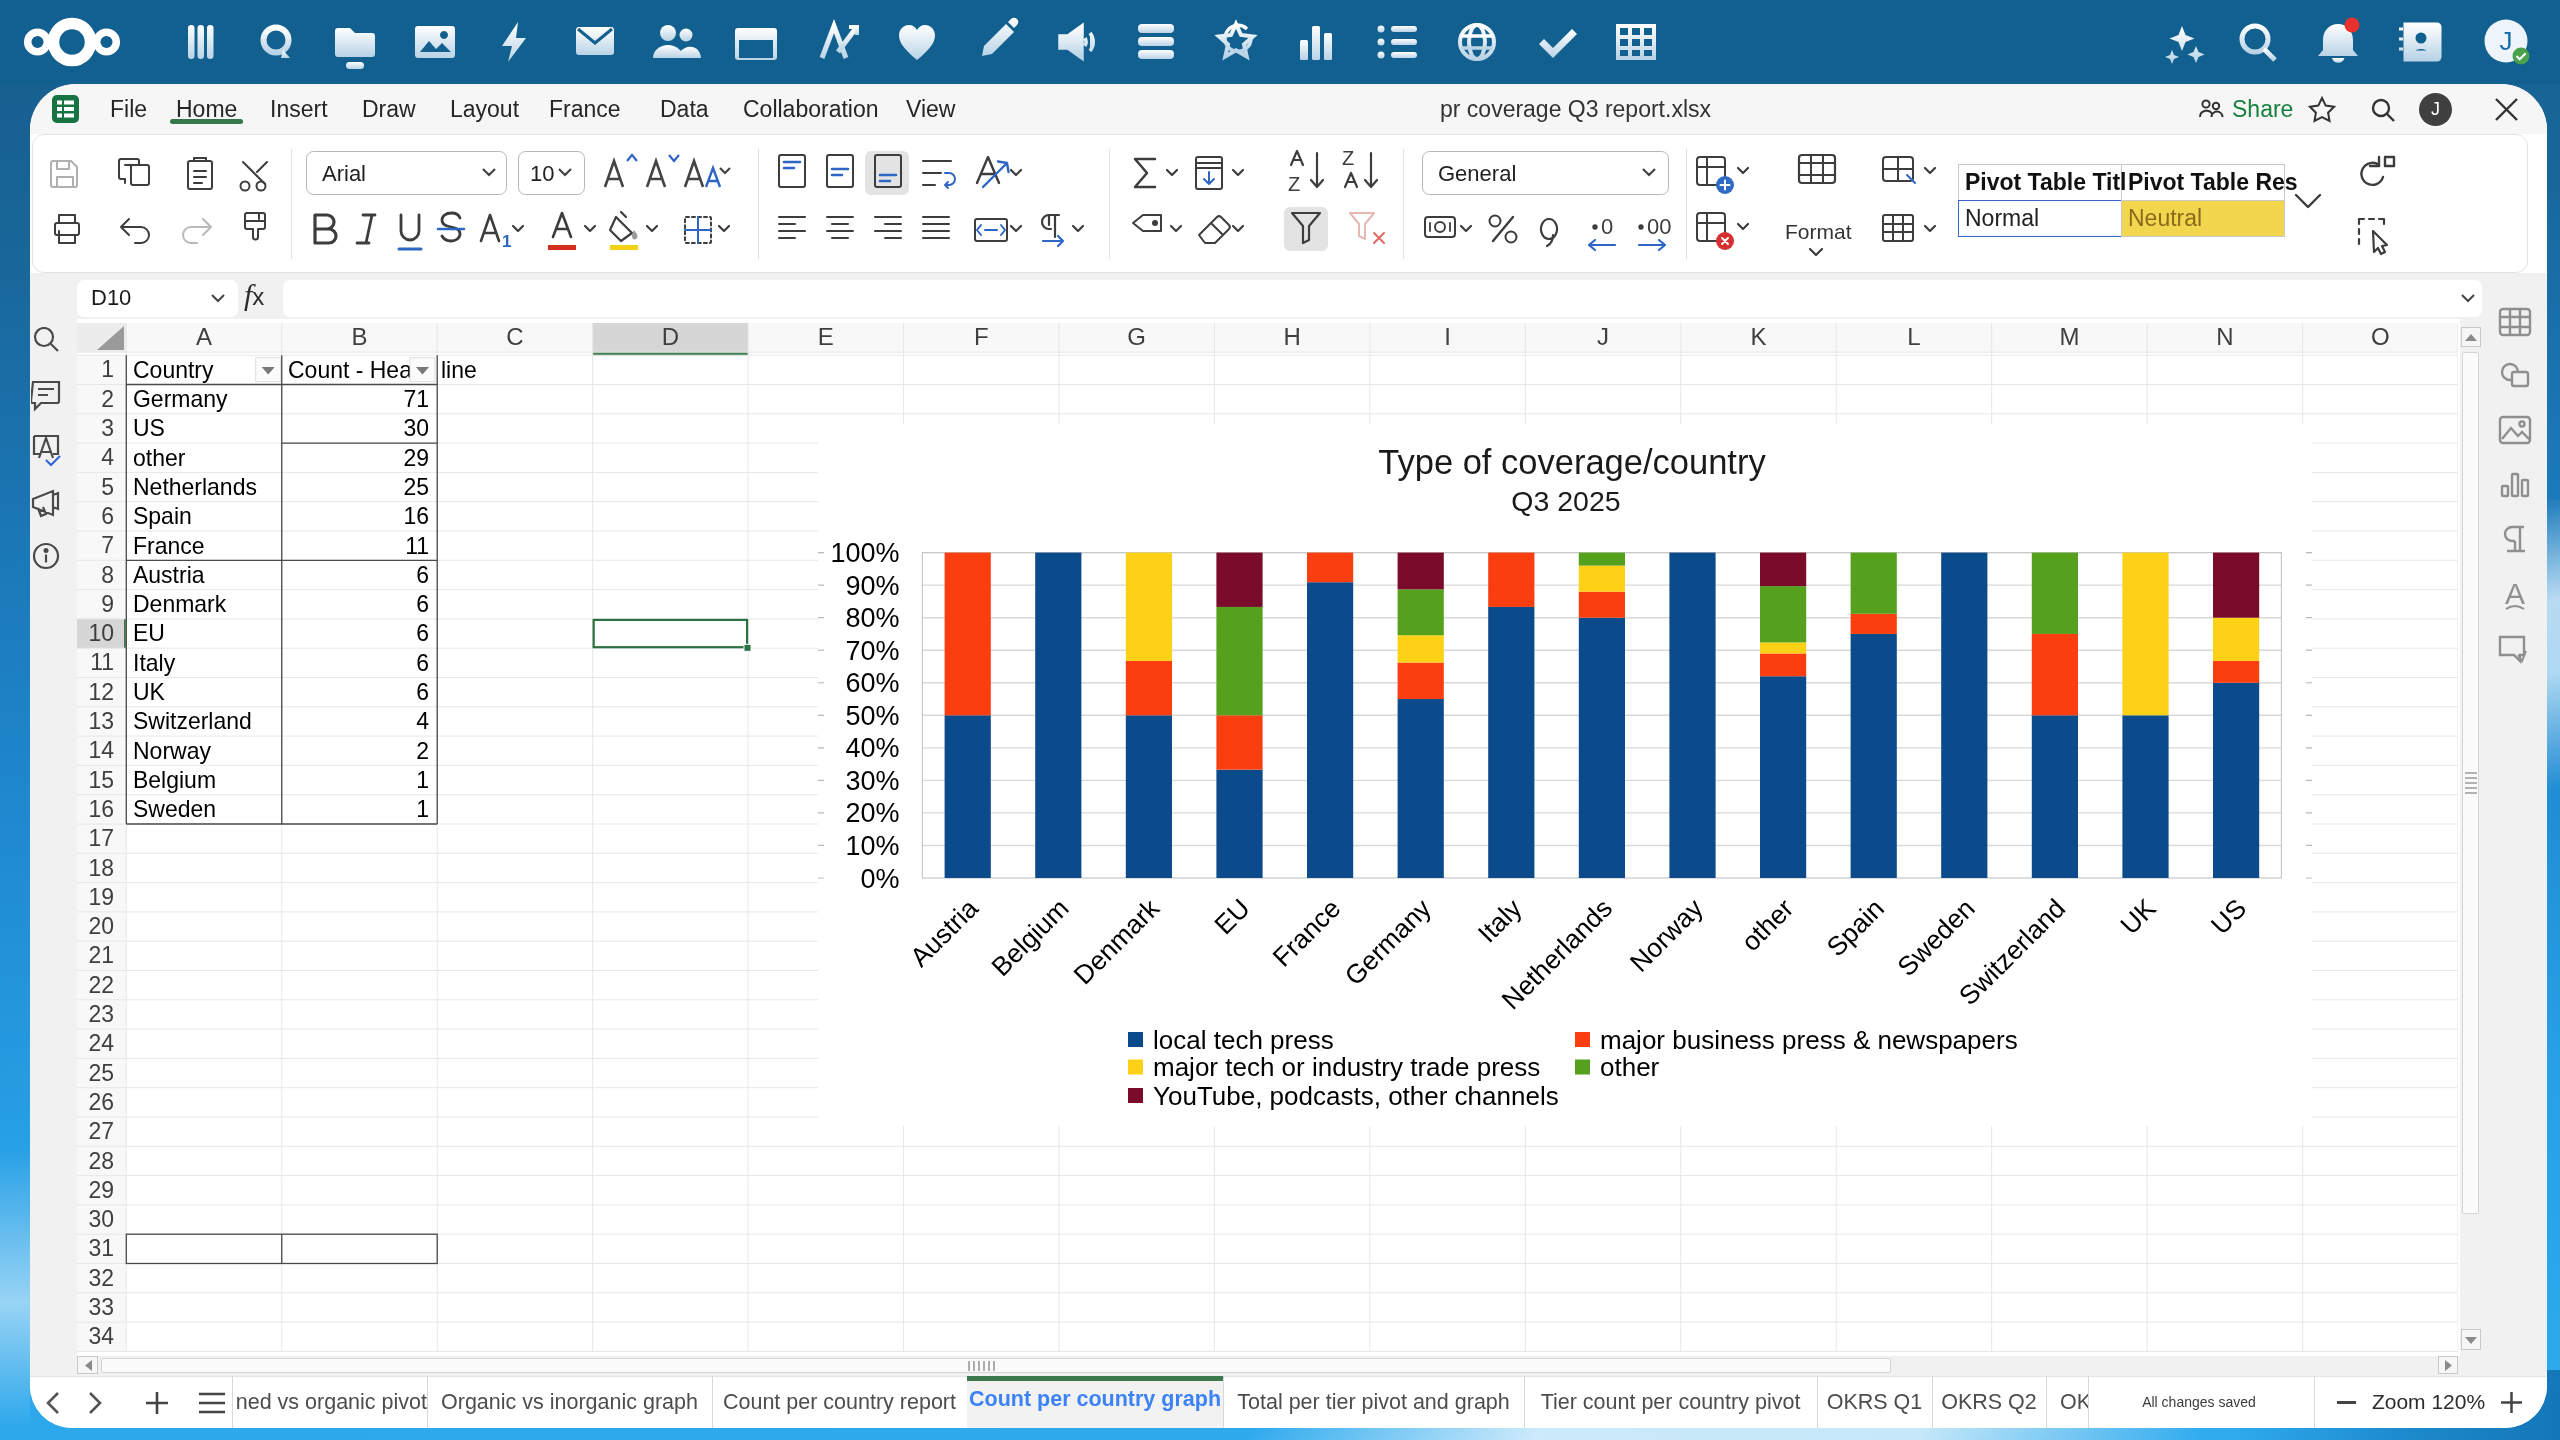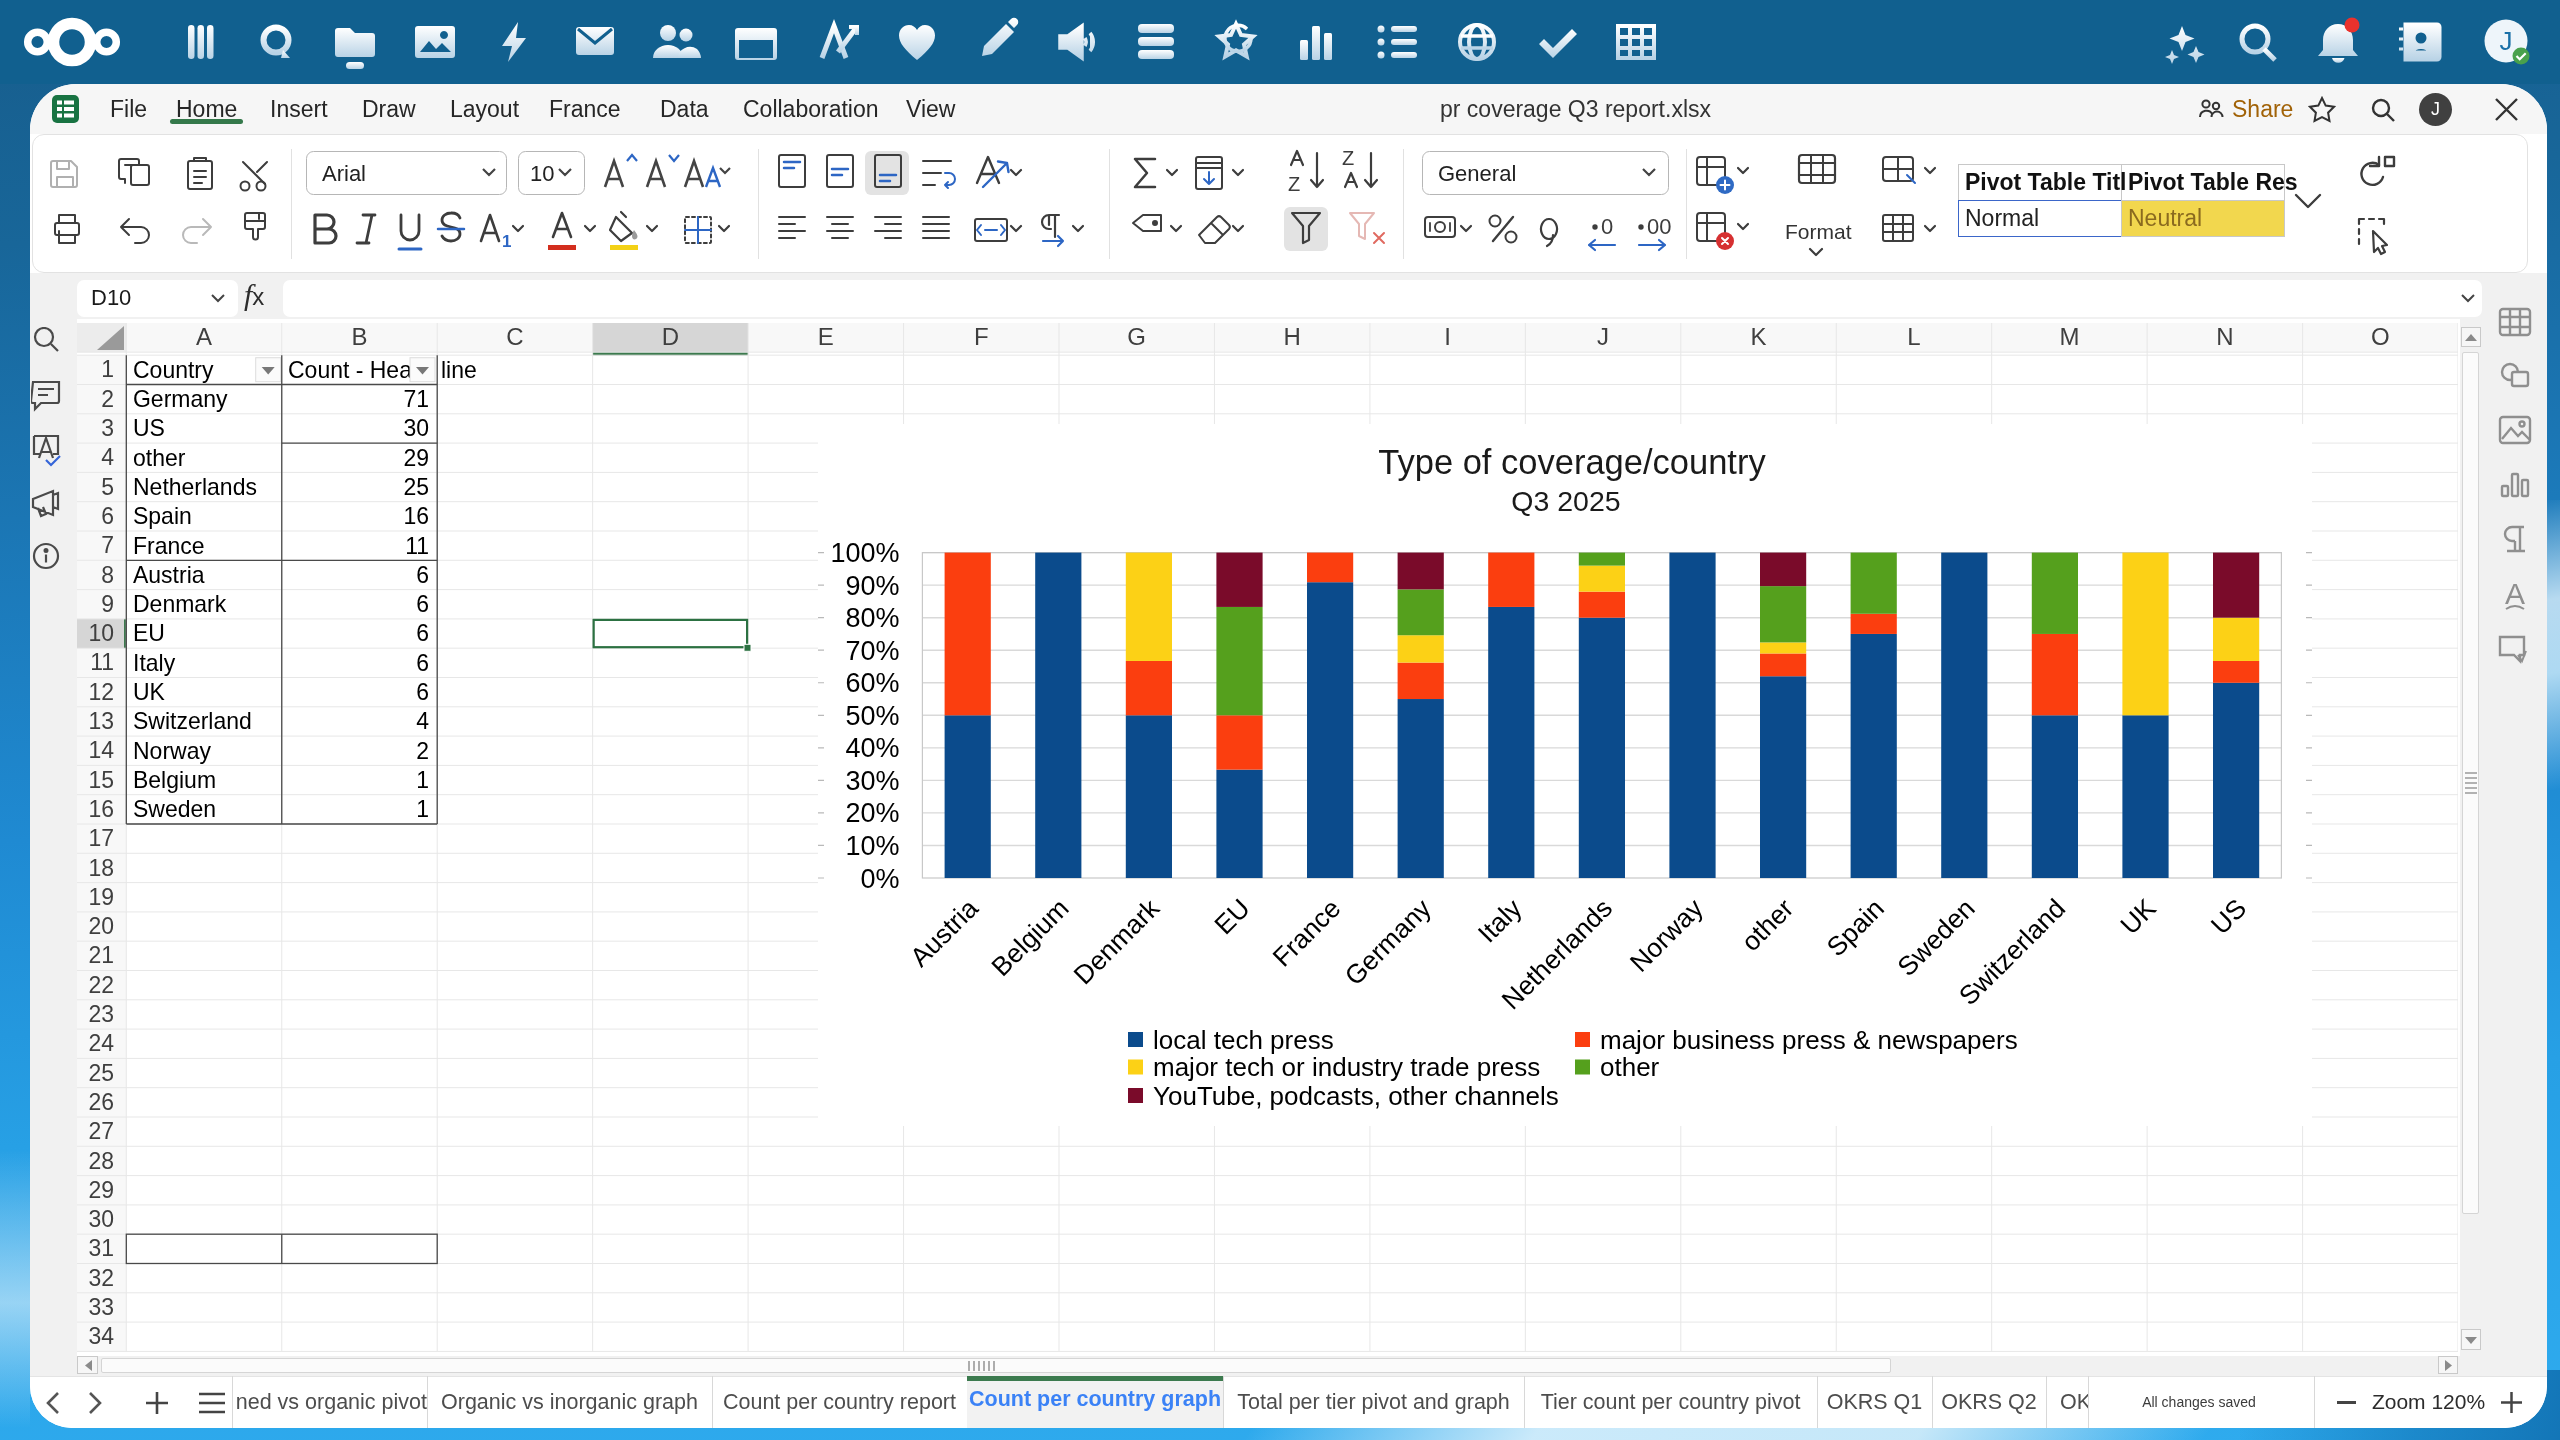--- a/index.html
+++ b/index.html
@@ -179,21 +179,21 @@
     <div class="menuitem" style="left:630px">Data</div>
     <div class="menuitem" style="left:713px">Collaboration</div>
     <div class="menuitem" style="left:876px">View</div>
     <div class="menuitem" style="left:1410px; color:#333">pr coverage Q3 report.xlsx</div>
     <svg class="abs" style="left:2168px; top:13px" width="26" height="24" viewBox="0 0 26 24" fill="none" stroke="#333" stroke-width="2">
       <circle cx="8" cy="7" r="3.6"></circle>
         <path d="M 2 20 a 6.5 6.5 0 0 1 12.4 -2.5"></path>
         <circle cx="18" cy="9" r="3.2"></circle>
         <path d="M 13.5 20 a 5.5 5.5 0 0 1 11 0"></path>
     </svg>
-    <div class="menuitem" style="left:2202px; color:#a16207">Share</div>
+    <div class="menuitem" style="left:2202px; color:#15803d">Share</div>
     <svg class="abs" style="left:2278px; top:12px" width="28" height="27" viewBox="0 0 28 27" fill="none" stroke="#333" stroke-width="2">
       <path d="M 14 2 l 3.7 7.6 l 8.4 1.2 l -6 5.9 l 1.4 8.3 l -7.5 -3.9 l -7.5 3.9 l 1.4 -8.3 l -6 -5.9 l 8.4 -1.2 Z"></path>
     </svg>
     <svg class="abs" style="left:2340px; top:13px" width="26" height="26" viewBox="0 0 26 26" fill="none" stroke="#333" stroke-width="2.4">
       <circle cx="11" cy="11" r="8"></circle>
         <path d="M 17 17 L 24 24"></path>
     </svg>
     <div class="abs" style="left:2389px; top:9px; width:33px; height:33px; border-radius:50%; background:#404040; color:#fff; text-align:center; font-size:18px; line-height:33px">J</div>
     <svg class="abs" style="left:2464px; top:13px" width="25" height="25" viewBox="0 0 25 25" stroke="#333" stroke-width="2.4">
       <path d="M 2 2 L 23 23 M 23 2 L 2 23"></path>

